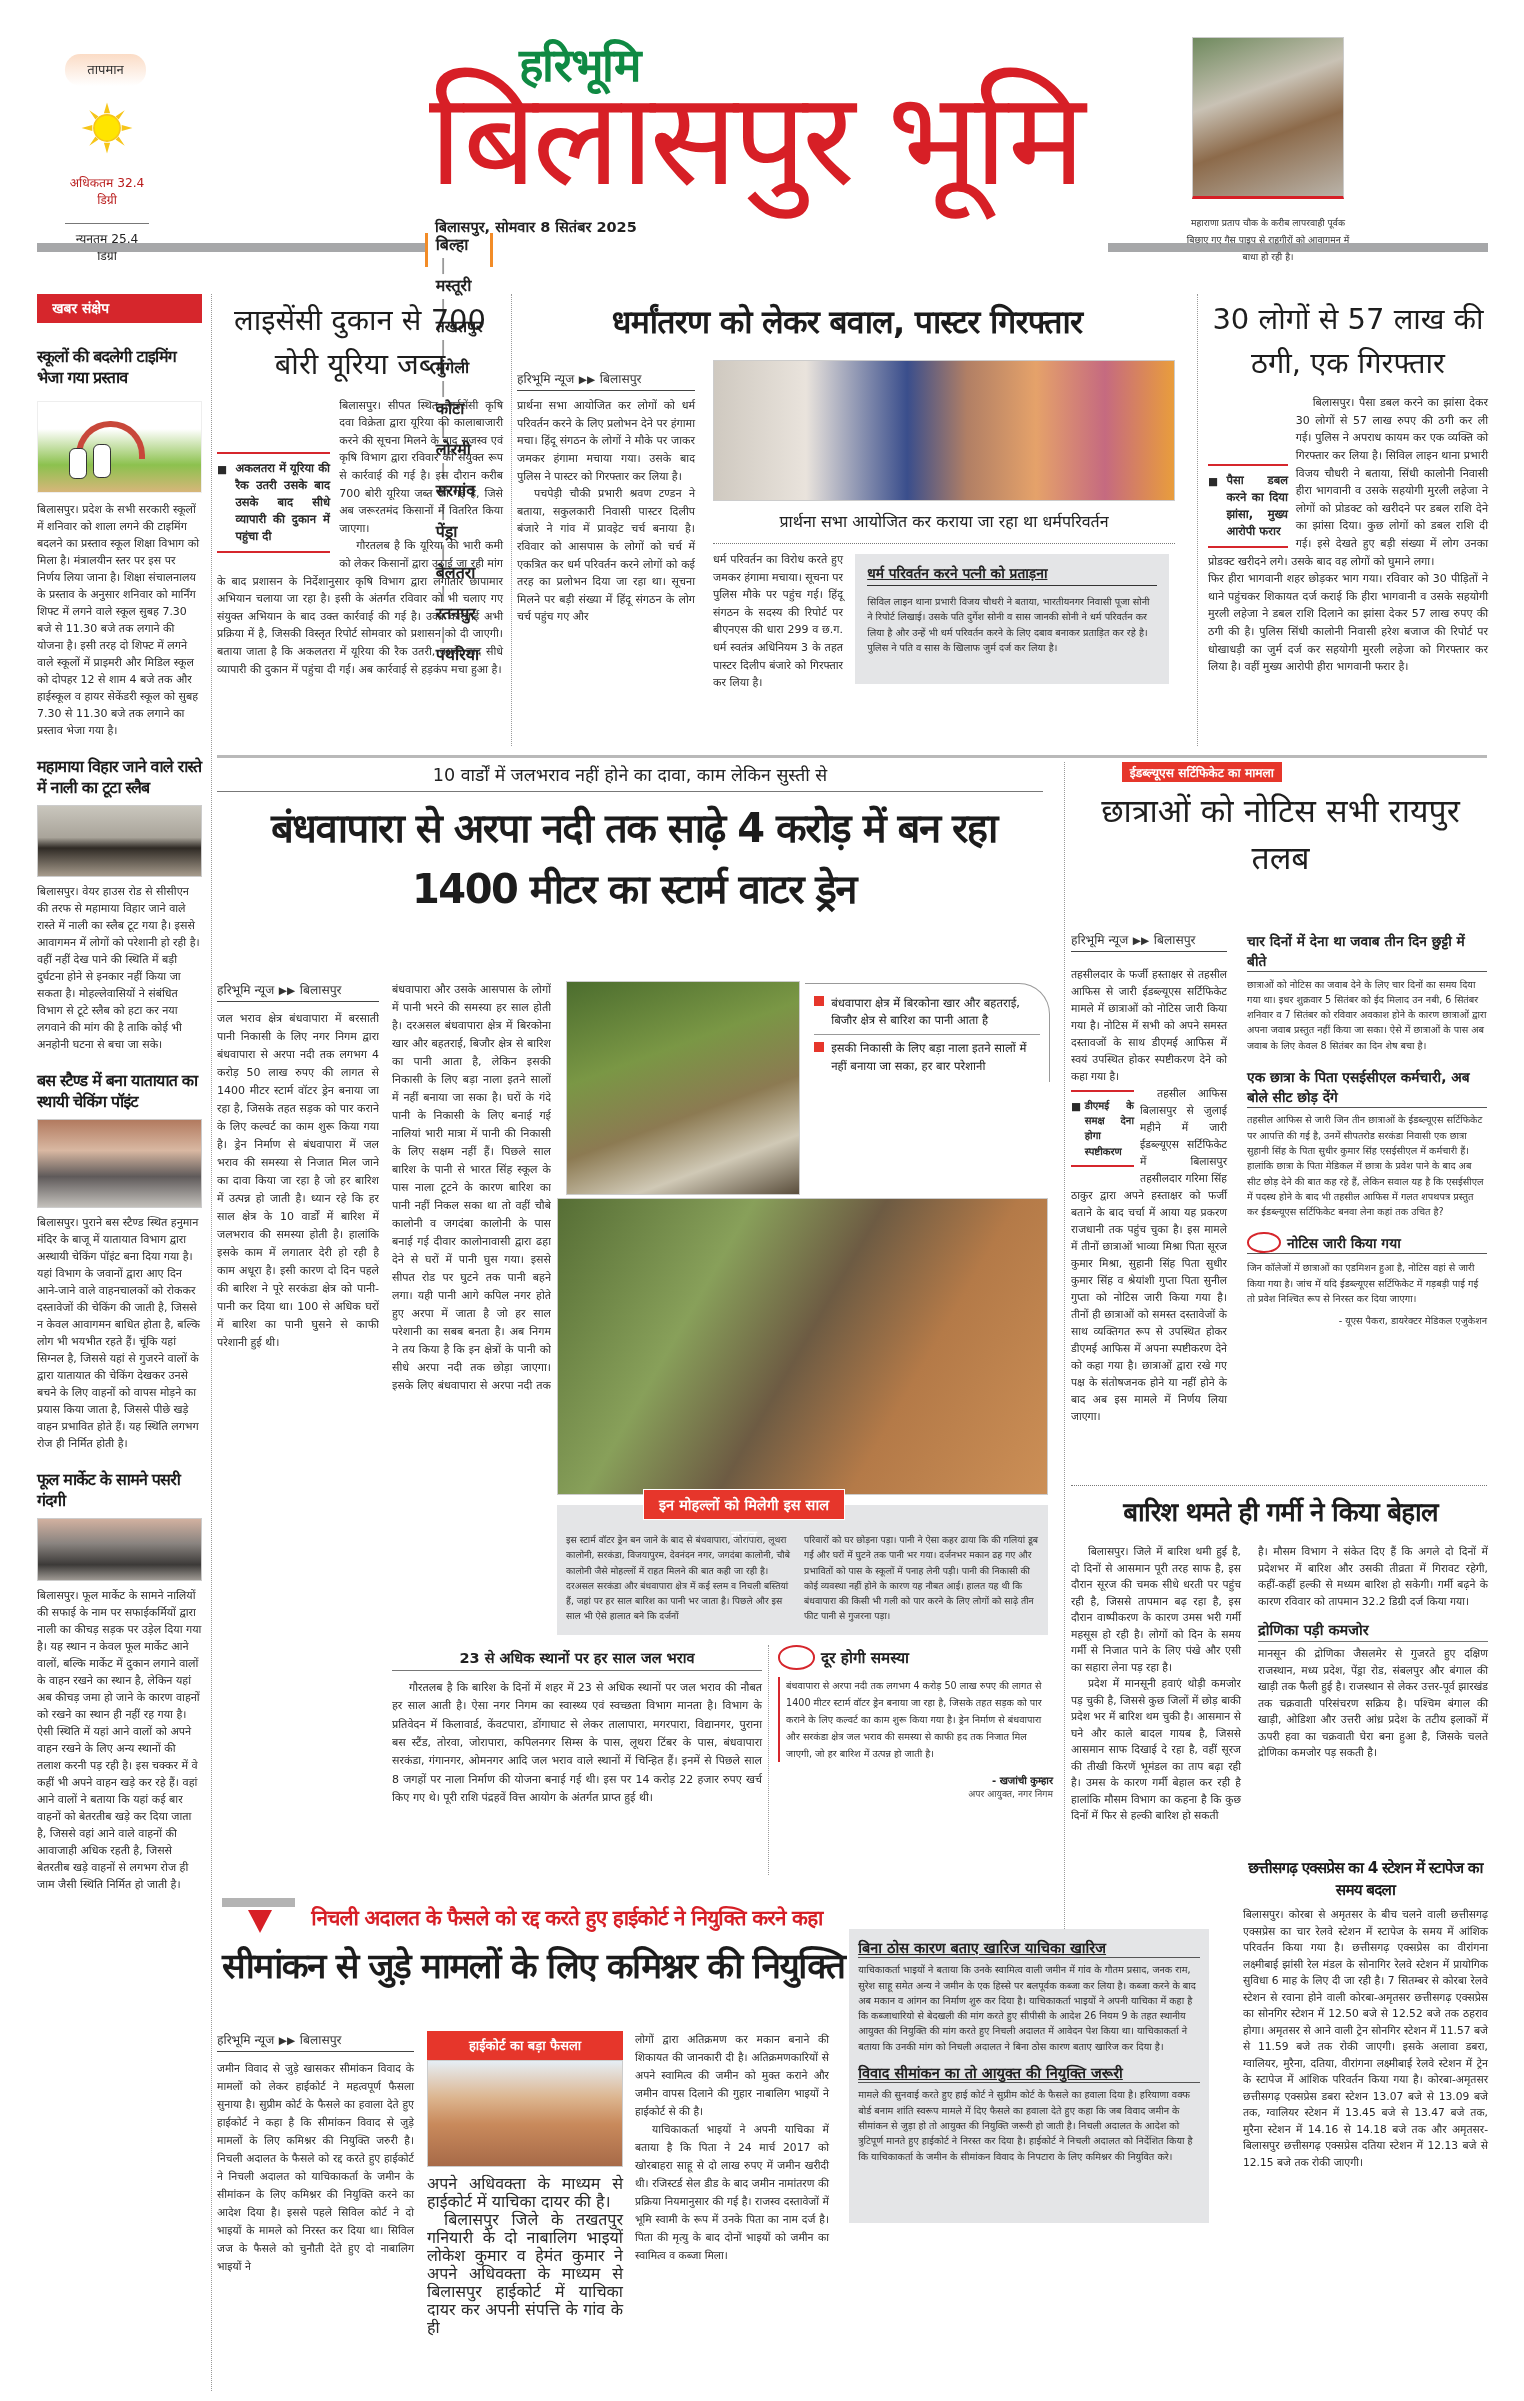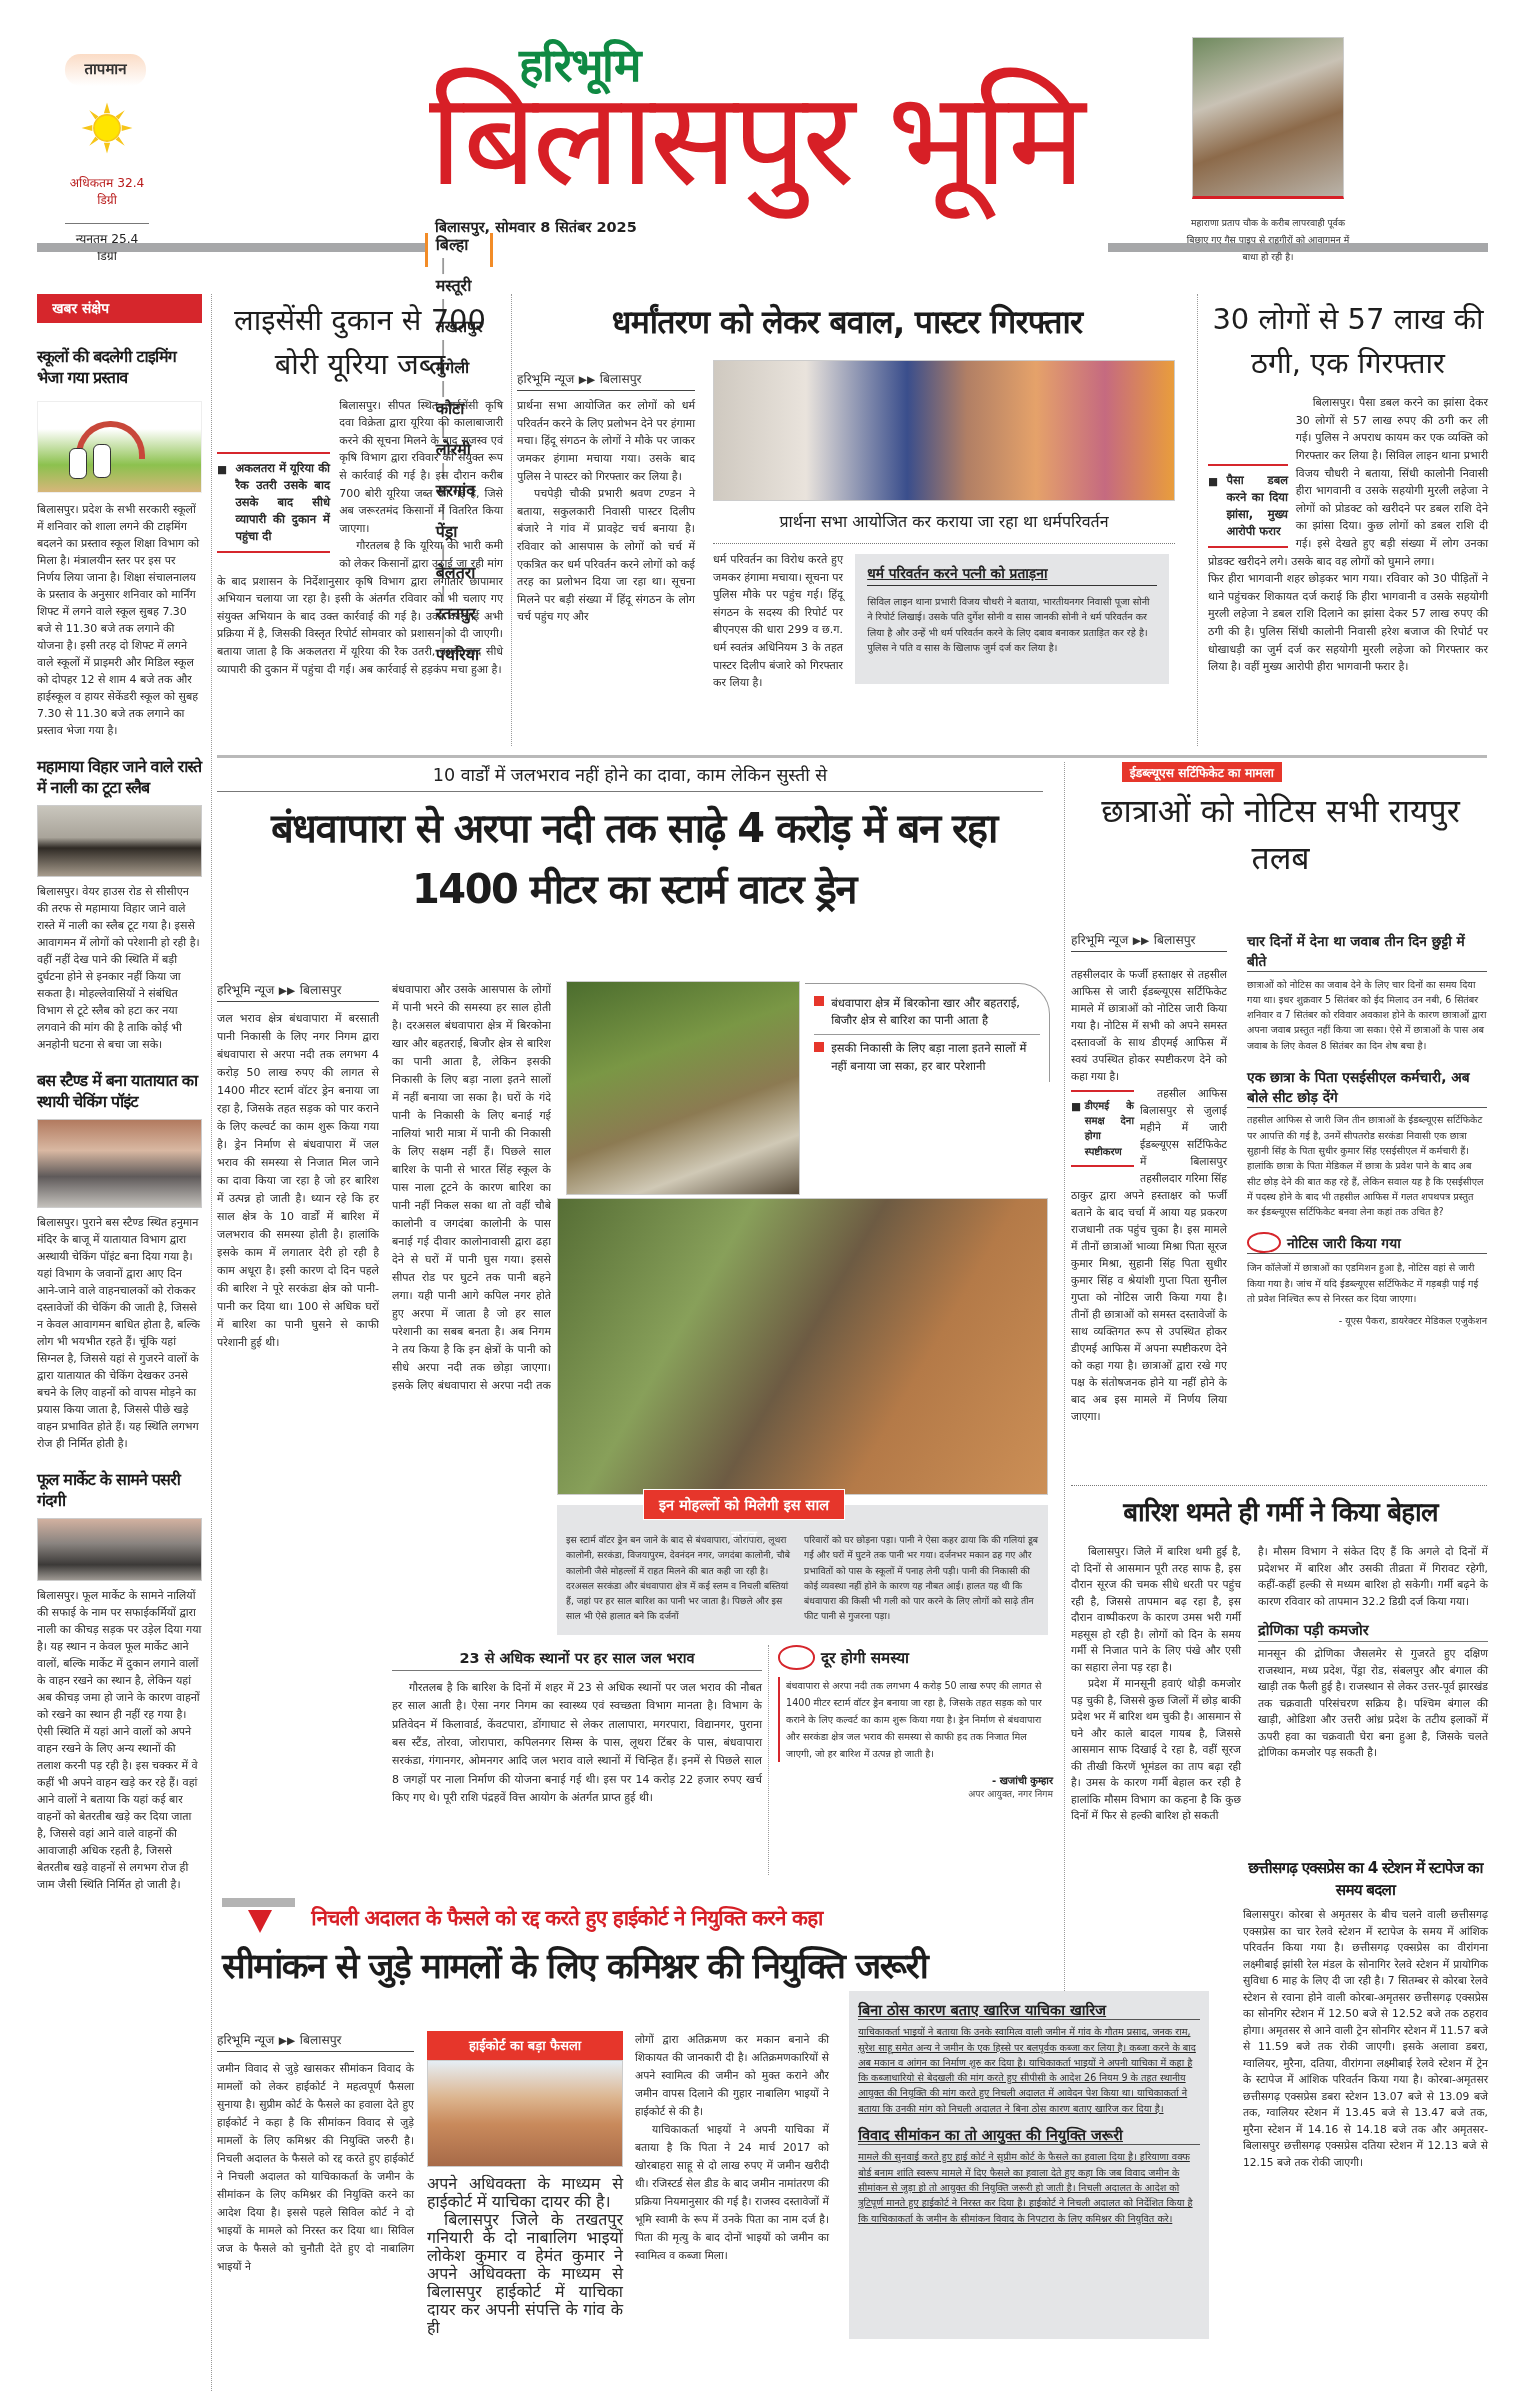--- a/index.html
+++ b/index.html
@@ -20,21 +20,21 @@
   .photo { background: linear-gradient(135deg, #8a8f6b 0%, #b8a67d 40%, #6d7d4a 70%, #a98a62 100%); border: 0.8px solid #ccc; }
   .greybox { background: #e4e5e7; }
   .redlabel { background: #e6362b; color: #fff; font-weight: bold; text-align: center; }
 </style>
 </head>
 <body>
 
 <div class="abs" style="left:0;top:0;width:1524px;height:283px;">
 
   <div class="abs" style="left:65px;top:54px;width:84px;height:168px;text-align:center;">
-    <div style="background:linear-gradient(#fbdcc6,#fff);border-radius:15.3px;width:81px;height:32px;line-height:31px;font-size:15px;font-weight:bold;color:#333;">तापमान</div>
+    <div style="background:linear-gradient(#fbdcc6,#fff);border-radius:15.3px;width:81px;height:32px;line-height:31px;font-size:13px;font-weight:normal;color:#333;">तापमान</div>
     <div style="margin:15.3px auto 0;width:54px;height:54px;position:relative;">
       <svg width="54" height="54" viewBox="0 0 70 70">
           <g fill="#f6c518">
             <polygon points="35,2 39,16 31,16"></polygon>
             <polygon points="35,68 39,54 31,54"></polygon>
             <polygon points="2,35 16,31 16,39"></polygon>
             <polygon points="68,35 54,31 54,39"></polygon>
             <polygon points="12,12 24,20 20,24"></polygon>
             <polygon points="58,58 46,50 50,46"></polygon>
             <polygon points="58,12 50,24 46,20"></polygon>
@@ -257,21 +257,21 @@
   <div class="photo" style="height:107px;background:linear-gradient(180deg,#e6eef5 0%,#dcb58f 35%,#c98a5c 60%,#a76a48 100%);"></div>
   <div class="body-text" style="margin-top:7.7px;font-size:16px;line-height:18px;">
     <p>अपने अधिवक्ता के माध्यम से हाईकोर्ट में याचिका दायर की है।</p>
     <p class="ind">बिलासपुर जिले के तखतपुर गनियारी के दो नाबालिग भाइयों लोकेश कुमार व हेमंत कुमार ने अपने अधिवक्ता के माध्यम से बिलासपुर हाईकोर्ट में याचिका दायर कर अपनी संपत्ति के गांव के ही</p>
   </div>
 </div>
 <div class="abs body-text" style="left:635px;top:2031px;width:194px;font-size:10.7px;line-height:18px;">
   <p>लोगों द्वारा अतिक्रमण कर मकान बनाने की शिकायत की जानकारी दी है। अतिक्रमणकारियों से अपने स्वामित्व की जमीन को मुक्त कराने और जमीन वापस दिलाने की गुहार नाबालिग भाइयों ने हाईकोर्ट से की है।</p>
   <p class="ind">याचिकाकर्ता भाइयों ने अपनी याचिका में बताया है कि पिता ने 24 मार्च 2017 को खोरबाहरा साहू से दो लाख रुपए में जमीन खरीदी थी। रजिस्टर्ड सेल डीड के बाद जमीन नामांतरण की प्रक्रिया नियमानुसार की गई है। राजस्व दस्तावेजों में भूमि स्वामी के रूप में उनके पिता का नाम दर्ज है। पिता की मृत्यु के बाद दोनों भाइयों को जमीन का स्वामित्व व कब्जा मिला।</p>
 </div>
-<div class="abs greybox" style="left:849px;top:1991px;width:360px;height:348px;padding:7.7px 9.2px;text-decoration:underline;">
+<div class="abs greybox" style="left:849px;top:1929px;width:360px;height:294px;padding:7.7px 9.2px;">
   <div style="font-size:14.5px;font-weight:bold;text-decoration:underline;border-bottom:0.8px solid #555;">बिना ठोस कारण बताए खारिज याचिका खारिज</div>
   <p style="margin-top:4.6px;font-size:9.6px;line-height:15.3px;color:#333;">याचिकाकर्ता भाइयों ने बताया कि उनके स्वामित्व वाली जमीन में गांव के गौतम प्रसाद, जनक राम, सुरेश साहू समेत अन्य ने जमीन के एक हिस्से पर बलपूर्वक कब्जा कर लिया है। कब्जा करने के बाद अब मकान व आंगन का निर्माण शुरु कर दिया है। याचिकाकर्ता भाइयों ने अपनी याचिका में कहा है कि कब्जाधारियो से बेदखली की मांग करते हुए सीपीसी के आदेश 26 नियम 9 के तहत स्थानीय आयुक्त की नियुक्ति की मांग करते हुए निचली अदालत में आवेदन पेश किया था। याचिकाकर्ता ने बताया कि उनकी मांग को निचली अदालत ने बिना ठोस कारण बताए खारिज कर दिया है।</p>
   <div style="margin-top:7.7px;font-size:14.5px;font-weight:bold;text-decoration:underline;border-bottom:0.8px solid #555;">विवाद सीमांकन का तो आयुक्त की नियुक्ति जरूरी</div>
   <p style="margin-top:4.6px;font-size:9.6px;line-height:15.3px;color:#333;">मामले की सुनवाई करते हुए हाई कोर्ट ने सुप्रीम कोर्ट के फैसले का हवाला दिया है। हरियाणा वक्फ बोर्ड बनाम शांति स्वरूप मामले में दिए फैसले का हवाला देते हुए कहा कि जब विवाद जमीन के सीमांकन से जुड़ा हो तो आयुक्त की नियुक्ति जरूरी हो जाती है। निचली अदालत के आदेश को त्रुटिपूर्ण मानते हुए हाईकोर्ट ने निरस्त कर दिया है। हाईकोर्ट ने निचली अदालत को निर्देशित किया है कि याचिकाकर्ता के जमीन के सीमांकन विवाद के निपटारा के लिए कमिश्नर की नियुवित करे।</p>
 </div>
 
 <div class="abs" style="left:1243px;top:1857px;width:245px;">
   <h3 class="bold-head" style="font-size:15.3px;line-height:22px;text-align:center;">छत्तीसगढ़ एक्सप्रेस का 4 स्टेशन में स्टापेज का समय बदला</h3>
   <p class="body-text" style="margin-top:6.1px;font-size:10.7px;line-height:16.5px;">बिलासपुर। कोरबा से अमृतसर के बीच चलने वाली छत्तीसगढ़ एक्सप्रेस का चार रेलवे स्टेशन में स्टापेज के समय में आंशिक परिवर्तन किया गया है। छत्तीसगढ़ एक्सप्रेस का वीरांगना लक्ष्मीबाई झांसी रेल मंडल के सोनागिर रेलवे स्टेशन में प्रायोगिक सुविधा 6 माह के लिए दी जा रही है। 7 सितम्बर से कोरबा रेलवे स्टेशन से रवाना होने वाली कोरबा-अमृतसर छत्तीसगढ़ एक्सप्रेस का सोनगिर स्टेशन में 12.50 बजे से 12.52 बजे तक ठहराव होगा। अमृतसर से आने वाली ट्रेन सोनगिर स्टेशन में 11.57 बजे से 11.59 बजे तक रोकी जाएगी। इसके अलावा डबरा, ग्वालियर, मुरैना, दतिया, वीरांगना लक्ष्मीबाई रेलवे स्टेशन में ट्रेन के स्टापेज में आंशिक परिवर्तन किया गया है। कोरबा-अमृतसर छत्तीसगढ़ एक्सप्रेस डबरा स्टेशन 13.07 बजे से 13.09 बजे तक, ग्वालियर स्टेशन में 13.45 बजे से 13.47 बजे तक, मुरैना स्टेशन में 14.16 से 14.18 बजे तक और अमृतसर-बिलासपुर छत्तीसगढ़ एक्सप्रेस दतिया स्टेशन में 12.13 बजे से 12.15 बजे तक रोकी जाएगी।</p>
 </div>

